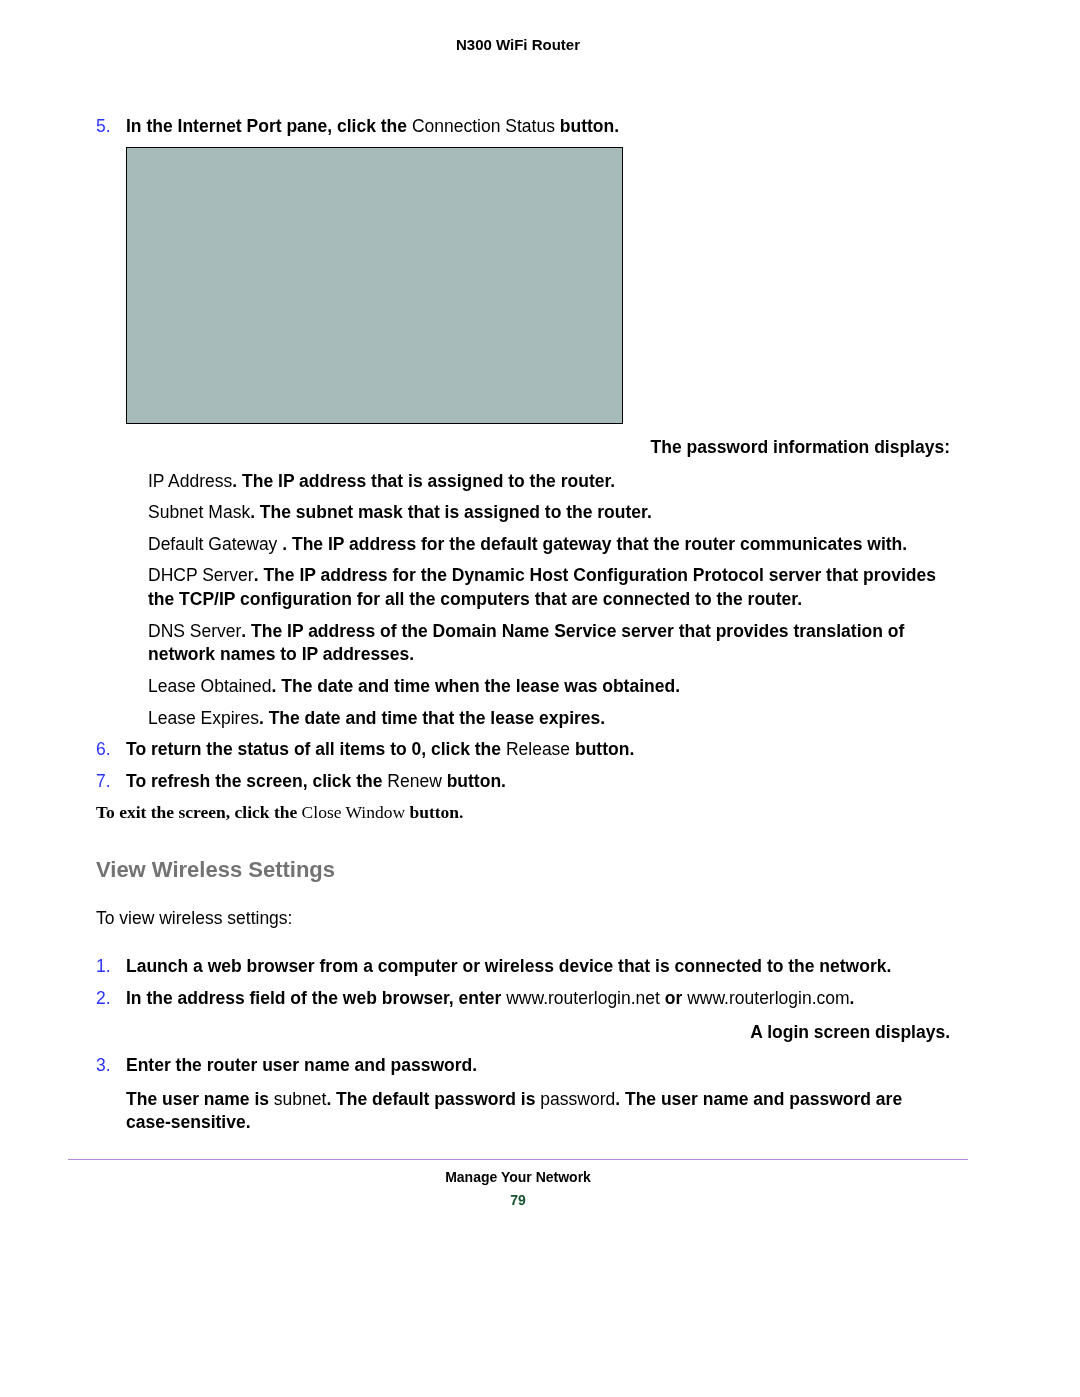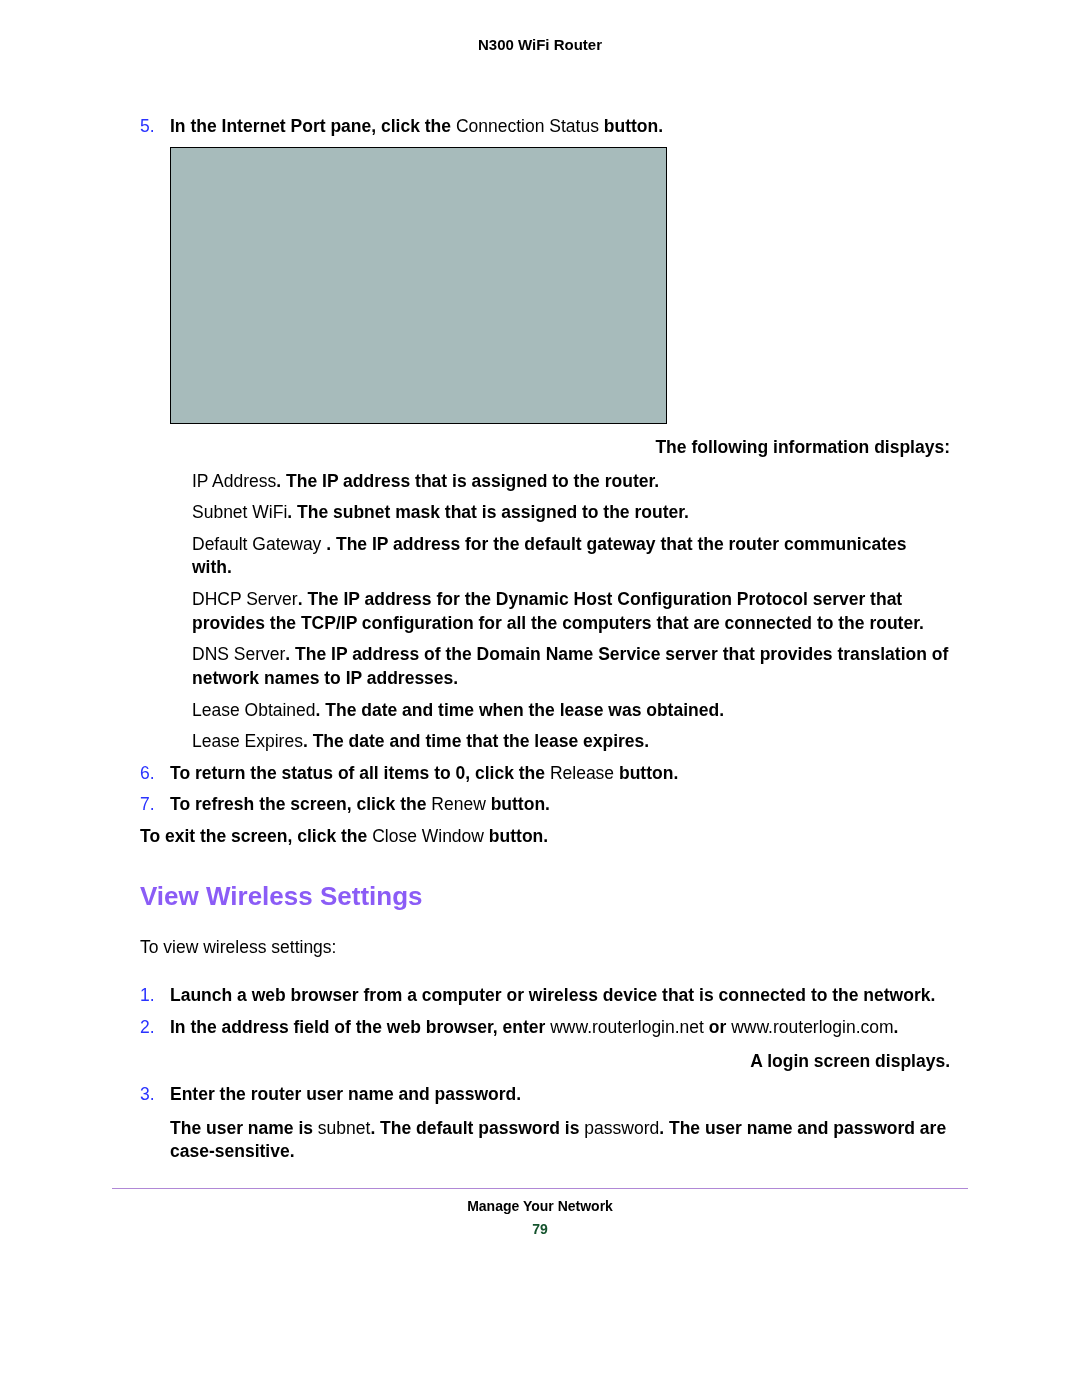--- a/index.html
+++ b/index.html
@@ -8,21 +8,21 @@
     background: #fff;
     font-family: Arial, Helvetica, sans-serif;
     color: #000;
     font-size: 17.5px;
     line-height: 1.35;
   }
   .page {
     width: 1080px;
     min-height: 1397px;
     box-sizing: border-box;
-    padding: 35px 100px 30px 100px;
+    padding: 35px 100px 30px 56px;
     position: relative;
   }
   .header-title {
     text-align: center;
     font-weight: bold;
     font-size: 15px;
     margin-bottom: 60px;
   }
   ol.numbered {
     list-style: none;
@@ -53,24 +53,25 @@
     margin-bottom: 10px;
   }
   .bullets {
     margin: 8px 0 8px 22px;
   }
   .bullets > div {
     margin-bottom: 8px;
   }
   .exit-line {
     margin: 6px 30px 30px 40px;
+    font-family: Liberation Serif, serif;
   }
   h2.section-heading {
-    color: #8b5cf6;
-    font-size: 26px;
+    color: #737373;
+    font-size: 22px;
     font-weight: bold;
     margin: 30px 30px 22px 40px;
   }
   .intro-line {
     margin: 0 30px 25px 40px;
   }
   hr.footer-rule {
     margin: 24px 12px 8px 12px;
     border: none;
     border-top: 1px solid #b088d6;
@@ -97,28 +98,28 @@
   <div class="header-title">N300 WiFi Router</div>
 
   <ol class="numbered">
 
     <li>
       <span class="num">5.</span>
       <span class="bold">In the Internet Port pane, click the </span><span>Connection Status </span><span class="bold">button.</span>
 
       <div class="image-placeholder"></div>
 
-      <div class="bold sub-block">The following information displays:</div>
+      <div class="bold sub-block">The password information displays:</div>
 
       <div class="bullets">
         <div>
           <span>IP Address</span><span class="bold">. The IP address that is assigned to the router.</span>
         </div>
         <div>
-          <span>Subnet WiFi</span><span class="bold">. The subnet mask that is assigned to the router.</span>
+          <span>Subnet Mask</span><span class="bold">. The subnet mask that is assigned to the router.</span>
         </div>
         <div>
           <span>Default Gateway </span><span class="bold">. The IP address for the default gateway that the router communicates with.</span>
         </div>
         <div>
           <span>DHCP Server</span><span class="bold">. The IP address for the Dynamic Host Configuration Protocol server that provides the TCP/IP configuration for all the computers that are connected to the router.</span>
         </div>
         <div>
           <span>DNS Server</span><span class="bold">. The IP address of the Domain Name Service server that provides translation of network names to IP addresses.</span>
         </div>

